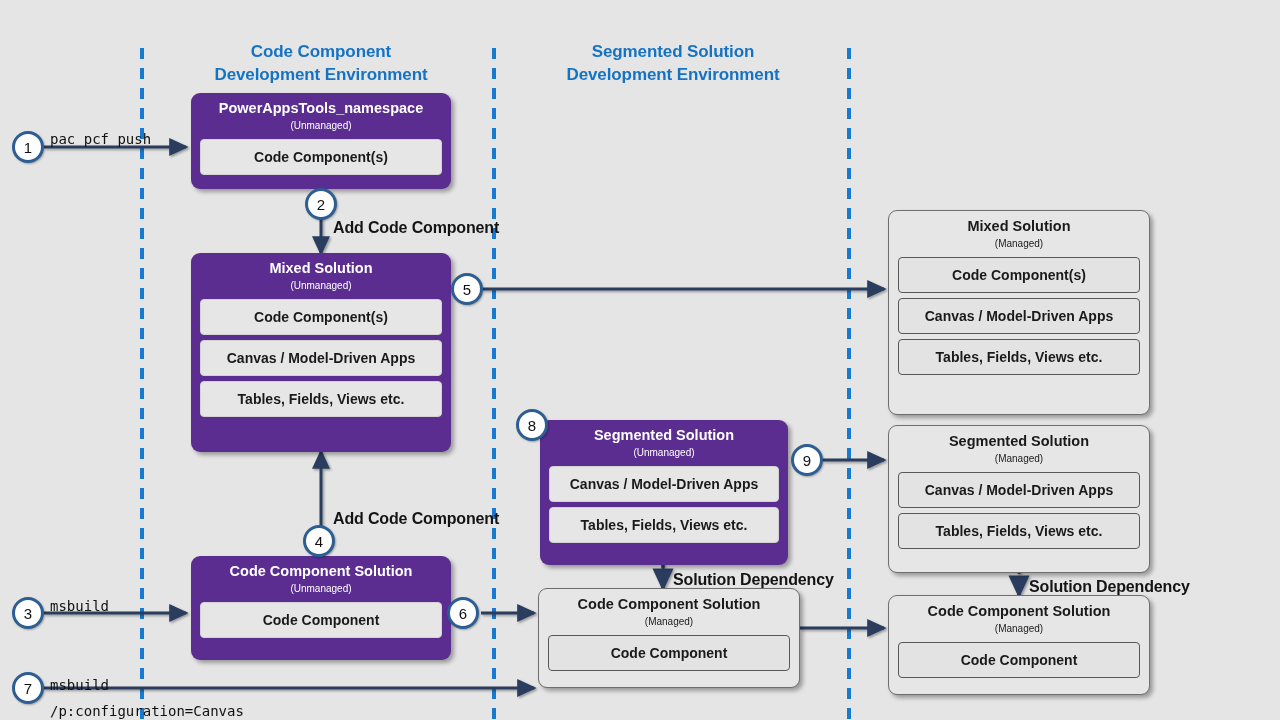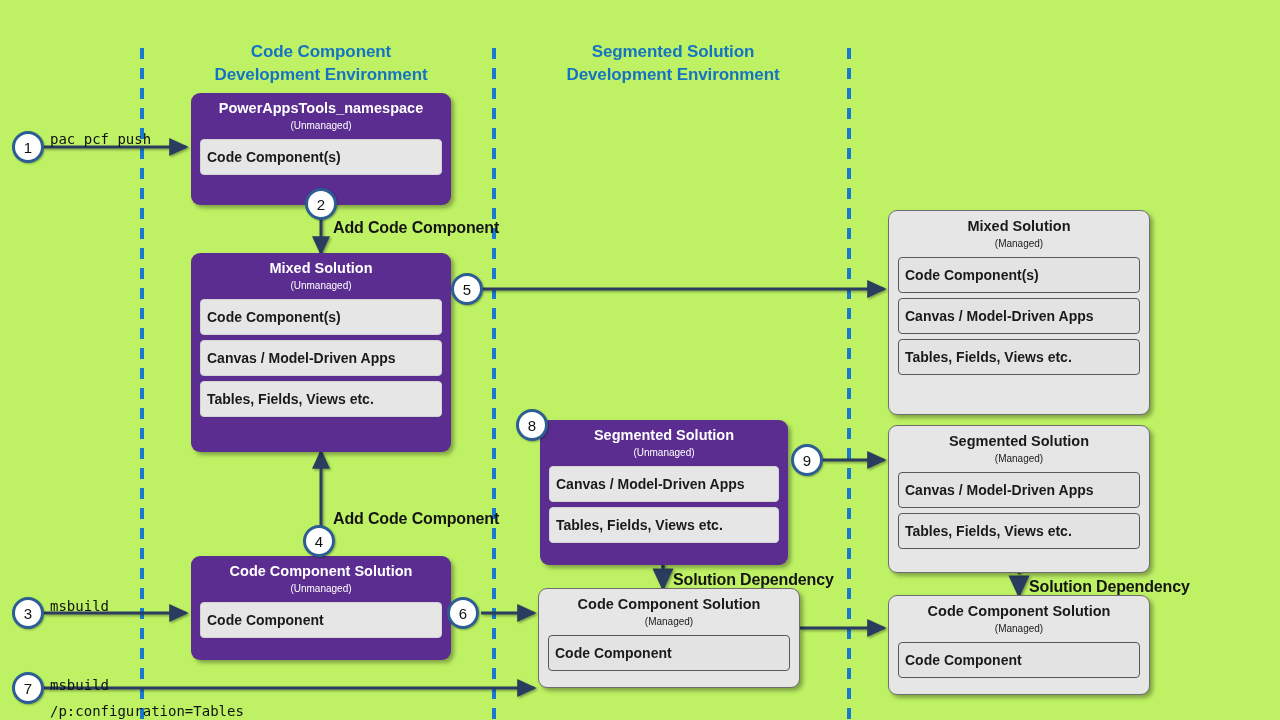--- a/index.html
+++ b/index.html
@@ -7,21 +7,21 @@
     background: #ffffff;
   }
   body {
     width: 1280px; height: 720px;
     font-family: "Liberation Sans", sans-serif;
     overflow: hidden;
   }
   #canvas {
     position: relative;
     width: 1280px; height: 720px;
-    background: #bef264;
+    background: #e5e5e5;
   }
   svg#wires {
     position: absolute; left: 0; top: 0;
     width: 1280px; height: 720px;
     pointer-events: none;
   }
 
   
   .col-header {
     position: absolute;
@@ -62,21 +62,21 @@
     display: block;
     font-weight: normal;
     font-size: 10px;
     line-height: 16px;
   }
   .comp {
     background: #E6E6E6;
     color: #1a1a1a;
     font-weight: bold;
     font-size: 14px;
-    text-align: left;
+    text-align: center;
     border-radius: 4px;
     padding: 9px 6px;
     margin-bottom: 5px;
     box-sizing: border-box;
   }
   .unmanaged .comp { border: 1px solid #D3D3D3; }
   .managed .comp { border: 1px solid #585858; background: #E3E3E3; }
   .comp:last-child { margin-bottom: 0; }
 
   
@@ -170,21 +170,21 @@
     <div>Code Component</div>
     <div>Development Environment</div>
   </div>
 
   <div class="col-header" style="left:528px; top:40px; width:290px;">
     <div>Segmented Solution</div>
     <div>Development Environment</div>
   </div>
 
 
-  <div class="solution unmanaged" style="left:191px; top:93px; width:260px; height:112px;">
+  <div class="solution unmanaged" style="left:191px; top:93px; width:260px; height:96px;">
     <div class="sol-title">
       <span>PowerAppsTools_namespace</span>
       <span class="sub">(Unmanaged)</span>
     </div>
     <div class="comp">Code Component(s)</div>
   </div>
 
   <div class="solution unmanaged" style="left:191px; top:253px; width:260px; height:199px;">
     <div class="sol-title">
       <span>Mixed Solution</span>
@@ -245,21 +245,21 @@
       <span class="sub">(Managed)</span>
     </div>
     <div class="comp">Code Component</div>
   </div>
 
   <div class="cmd-label" style="left:50px; top:118px;">pac pcf push</div>
 
   <div class="cmd-label" style="left:50px; top:585px;">msbuild</div>
 
   <div class="cmd-label" style="left:50px; top:664px;">msbuild</div>
-  <div class="cmd-label" style="left:50px; top:690px;">/p:configuration=Tables</div>
+  <div class="cmd-label" style="left:50px; top:690px;">/p:configuration=Canvas</div>
 
   <div class="edge-label" style="left:333px; top:219px;">Add Code Component</div>
 
   <div class="edge-label" style="left:333px; top:510px;">Add Code Component</div>
 
   <div class="edge-label" style="left:673px; top:571px;">Solution Dependency</div>
 
   <div class="edge-label" style="left:1029px; top:578px;">Solution Dependency</div>
 
   <div class="step" style="left:12px; top:131px;">1</div>

